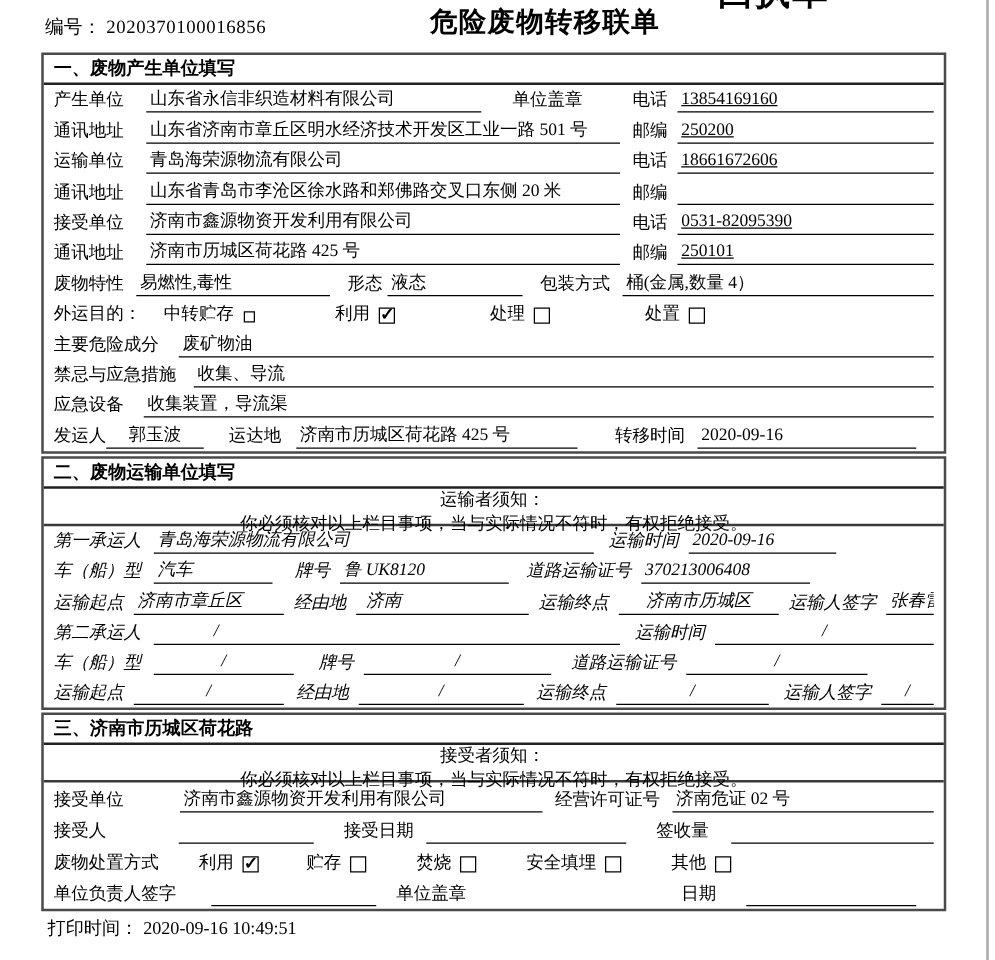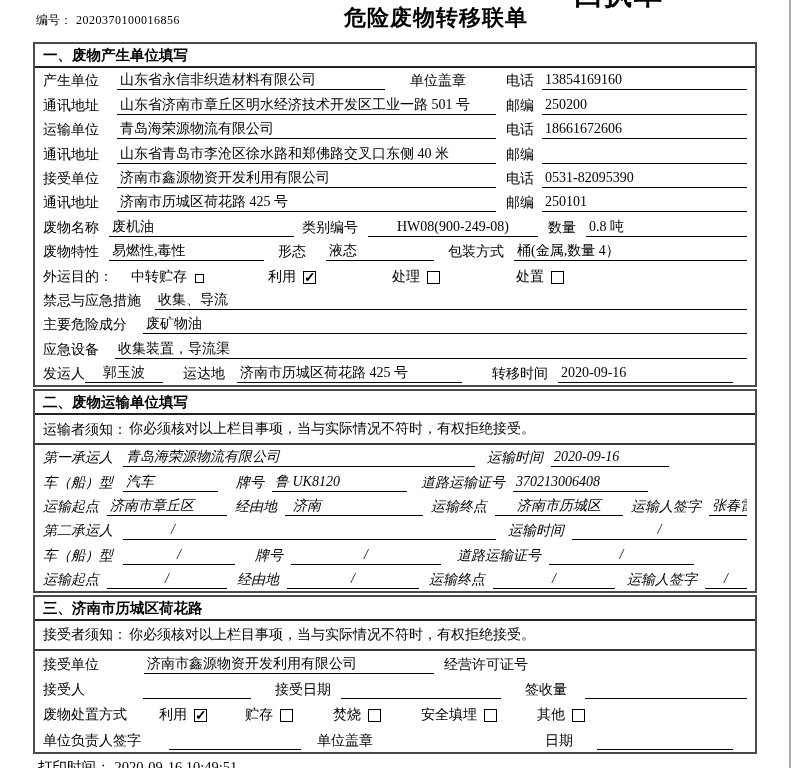--- a/index.html
+++ b/index.html
@@ -1,41 +1,41 @@
 <!DOCTYPE html>
 <html><head>
 <meta charset="utf-8">
 <style>
   html,body{margin:0;padding:0;background:#fff;}
   body{font-family:"Liberation Serif","DejaVu Serif",serif;color:#000;font-size:14px;}
   .page{position:relative;width:796px;height:768px;background:#fff;overflow:hidden;}
   .page-edge{position:absolute;left:789px;top:0;width:2px;height:768px;background:#ababab;}
   
   .hdr{position:relative;height:42px;}
-  .serial{position:absolute;left:36px;top:12px;font-size:12px;white-space:nowrap;}
+  .serial{position:absolute;left:36px;top:12px;font-size:15px;white-space:nowrap;}
   .serial .num{margin-left:4px;letter-spacing:.5px;}
   .doc-title{position:absolute;left:0;right:0;top:3px;text-align:center;font-size:22px;font-weight:bold;letter-spacing:1px;transform:translateX(38px);}
   .stamp-clip{position:absolute;left:574px;top:0;width:96px;height:10px;overflow:hidden;}
   .stamp-clip span{display:block;font-size:28px;font-weight:bold;line-height:28px;transform:translateY(-19px);letter-spacing:2px;white-space:nowrap;}
   
   .box{margin-left:33px;width:724px;box-sizing:border-box;border:2px solid #4a4a4a;background:#fff;}
   .box + .box{margin-top:2px;}
   .sec-title{font-weight:bold;font-size:14.5px;line-height:17px;padding:3px 8px 2px 8px;border-bottom:2px solid #222;}
-  .notice{display:flex;align-items:center;height:28px;padding:0 8px;border-bottom:2px solid #3a3a3a;white-space:nowrap;}
+  .notice{display:flex;align-items:center;height:28px;padding:0 8px;border-bottom:2px solid #3a3a3a;white-space:nowrap;flex-direction:column;}
   .notice .lbl{margin-right:2px;}
   .row{display:flex;align-items:flex-end;padding:0 8px 2px 8px;box-sizing:border-box;}
   .s1 .row{height:24.4px;}
   .s2 .row{height:24.3px;font-style:italic;}
   .s3 .row{height:25.2px;}
   .lbl{flex:none;white-space:nowrap;line-height:19px;}
   .lbl-a{width:64px;margin-right:10px;}
   .lbl-r{margin-left:6px;margin-right:8px;}
   .val{flex:none;border-bottom:1.5px solid #000;height:19px;line-height:18px;padding:0 3px;white-space:nowrap;overflow:hidden;box-sizing:border-box;}
   .vflex{flex:1 1 auto;}
-  .val-r{width:205px;}
+  .val-r{width:205px;text-decoration:underline;}
   .tc{text-align:center;}
   .slashL{text-align:left;padding-left:48px;}
   .sp{flex:1 1 auto;}
   
   .opt{flex:none;display:flex;align-items:flex-end;white-space:nowrap;line-height:19px;}
   .cb{display:inline-block;width:13px;height:13px;border:1.5px solid #000;margin-left:7px;margin-bottom:2px;position:relative;box-sizing:border-box;background:#fff;}
   .cb.checked::after{content:"\2713";position:absolute;left:0px;top:-4px;font-size:14px;font-weight:bold;}
   .cb-sm{width:9px;height:9px;margin-left:8px;margin-bottom:3px;}
   
   .print-line{margin:4px 0 0 38px;font-size:14.5px;white-space:nowrap;}
@@ -78,52 +78,44 @@
 
     <div class="row">
       <span class="lbl lbl-a">运输单位</span>
       <span class="val vflex" style="margin-right:4px">青岛海荣源物流有限公司</span>
       <span class="lbl lbl-r">电话</span>
       <span class="val val-r">18661672606</span>
     </div>
 
     <div class="row">
       <span class="lbl lbl-a">通讯地址</span>
-      <span class="val vflex" style="margin-right:4px">山东省青岛市李沧区徐水路和郑佛路交叉口东侧 40 米</span>
+      <span class="val vflex" style="margin-right:4px">山东省青岛市李沧区徐水路和郑佛路交叉口东侧 20 米</span>
       <span class="lbl lbl-r">邮编</span>
       <span class="val val-r"></span>
     </div>
 
     <div class="row">
       <span class="lbl lbl-a">接受单位</span>
       <span class="val vflex" style="margin-right:4px">济南市鑫源物资开发利用有限公司</span>
       <span class="lbl lbl-r">电话</span>
       <span class="val val-r">0531-82095390</span>
     </div>
 
     <div class="row">
       <span class="lbl lbl-a">通讯地址</span>
       <span class="val vflex" style="margin-right:4px">济南市历城区荷花路 425 号</span>
       <span class="lbl lbl-r">邮编</span>
       <span class="val val-r">250101</span>
     </div>
 
-    <div class="row">
-      <span class="lbl" style="margin-right:10px">废物名称</span>
-      <span class="val" style="width:185px">废机油</span>
-      <span class="lbl" style="margin-left:8px;margin-right:10px">类别编号</span>
-      <span class="val tc" style="width:170px">HW08(900-249-08)</span>
-      <span class="lbl" style="margin-left:10px;margin-right:10px">数量</span>
-      <span class="val vflex">0.8 吨</span>
-    </div>
 
     <div class="row">
       <span class="lbl" style="margin-right:10px">废物特性</span>
       <span class="val" style="width:155px">易燃性,毒性</span>
-      <span class="lbl" style="margin-left:14px;margin-right:20px">形态</span>
+      <span class="lbl" style="margin-left:14px;margin-right:4px">形态</span>
       <span class="val" style="width:108px">液态</span>
       <span class="lbl" style="margin-left:14px;margin-right:10px">包装方式</span>
       <span class="val vflex">桶(金属,数量 4）</span>
     </div>
 
     <div class="row">
       <span class="lbl">外运目的：</span>
       <span class="opt" style="margin-left:18px">
         <span>中转贮存</span>
         <span class="cb cb-sm"></span>
@@ -136,27 +128,27 @@
         <span>处理</span>
         <span class="cb"></span>
       </span>
       <span class="opt" style="margin-left:76px">
         <span>处置</span>
         <span class="cb"></span>
       </span>
     </div>
 
     <div class="row">
+      <span class="lbl" style="margin-right:16px">主要危险成分</span>
+      <span class="val vflex">废矿物油</span>
+    </div>
+
+    <div class="row">
       <span class="lbl" style="margin-right:14px">禁忌与应急措施</span>
       <span class="val vflex">收集、导流</span>
-    </div>
-
-    <div class="row">
-      <span class="lbl" style="margin-right:16px">主要危险成分</span>
-      <span class="val vflex">废矿物油</span>
     </div>
 
     <div class="row">
       <span class="lbl" style="margin-right:16px">应急设备</span>
       <span class="val vflex">收集装置，导流渠</span>
     </div>
 
     <div class="row">
       <span class="lbl" style="margin-right:0">发运人</span>
       <span class="val tc" style="width:78px">郭玉波</span>
@@ -238,20 +230,21 @@
 
     <div class="notice">
       <span class="lbl">接受者须知：</span>
       <span>你必须核对以上栏目事项，当与实际情况不符时，有权拒绝接受。</span>
     </div>
 
     <div class="row">
       <span class="lbl" style="margin-right:45px">接受单位</span>
       <span class="val" style="width:290px">济南市鑫源物资开发利用有限公司</span>
       <span class="lbl" style="margin-left:10px;margin-right:10px">经营许可证号</span>
+      <span class="val vflex">济南危证 02 号</span>
     </div>
 
     <div class="row">
       <span class="lbl" style="margin-right:58px">接受人</span>
       <span class="val" style="width:108px"></span>
       <span class="lbl" style="margin-left:24px;margin-right:10px">接受日期</span>
       <span class="val" style="width:160px"></span>
       <span class="lbl" style="margin-left:24px;margin-right:18px">签收量</span>
       <span class="val vflex"></span>
     </div>

